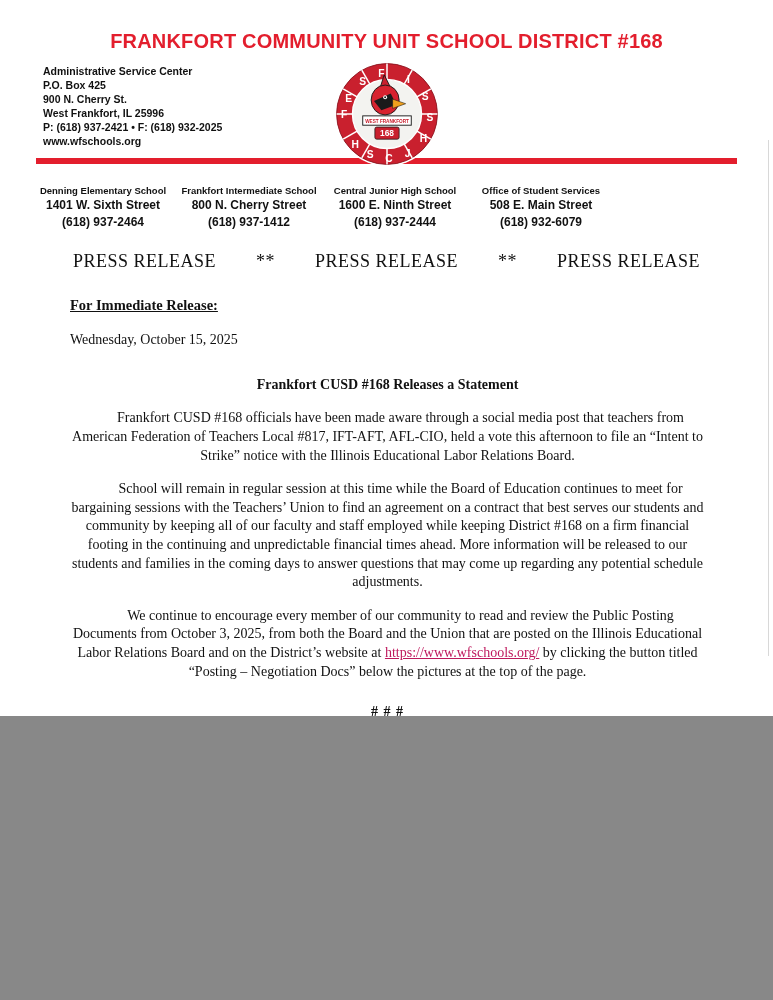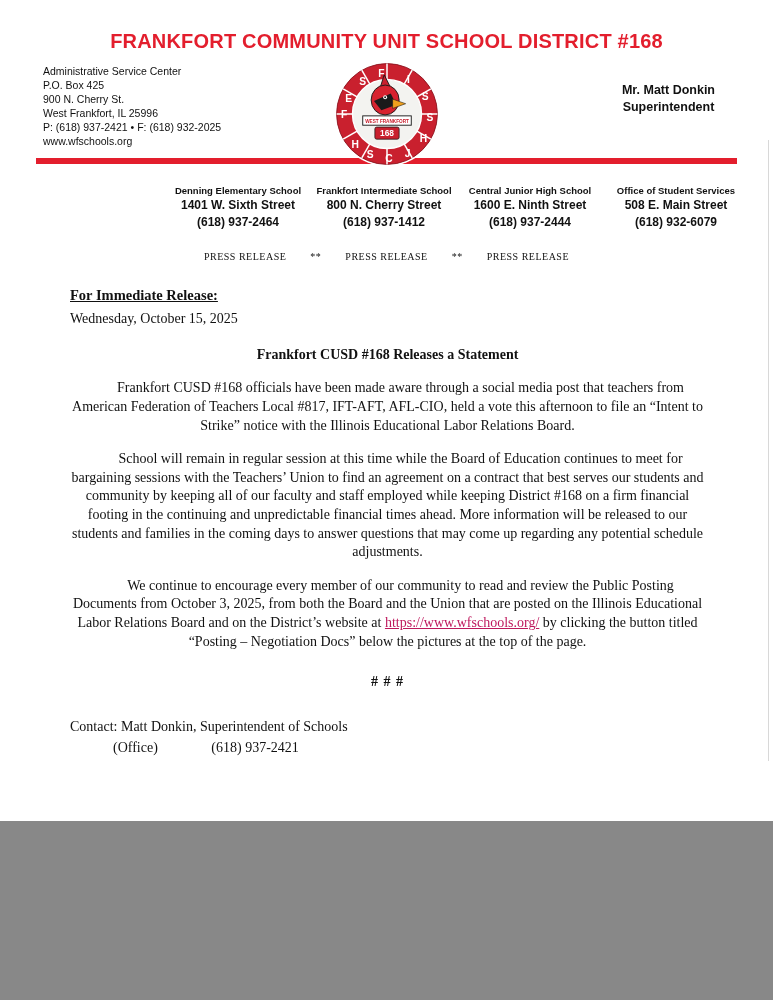--- a/index.html
+++ b/index.html
@@ -1,18 +1,18 @@
 <!DOCTYPE html>
 <html><head>
 <meta charset="utf-8">
 <style>
   html,body { margin:0; padding:0; background:#888; }
   .page {
     position:relative;
-    width:773px; height:821px;
+    width:773px; height:716px;
     margin:0 auto;
     background:#ffffff;
     font-family:"Liberation Sans", sans-serif;
     color:#111;
     overflow:hidden;
   }
   
   .scan-edge { position:absolute; right:4px; top:140px; bottom:60px; width:1px; background:#d8d8d8; }
 
   .district-title {
@@ -22,59 +22,59 @@
     font-size:20px; font-weight:bold;
     letter-spacing:0.2px;
   }
 
   .header-row {
     position:relative;
     display:flex; justify-content:space-between;
     padding:11px 58px 0 43px;
     min-height:92px;
   }
-  .admin-block { font-size:10.5px; font-weight:normal; line-height:1.34; }
+  .admin-block { font-size:10.5px; font-weight:bold; line-height:1.34; }
   .admin-block div { white-space:nowrap; }
   .superintendent { font-size:12.5px; font-weight:bold; text-align:center; margin-top:18px; line-height:1.35; }
 
   .red-rule { height:6px; background:#e31e2d; margin:0 36px; margin-top:2px; }
 
   .logo-wrap {
     position:absolute; top:58px; left:50%; transform:translateX(-50%);
     width:112px; height:112px; z-index:2;
   }
 
   .schools-row {
-    display:flex; justify-content:flex-end;
+    display:flex; justify-content:flex-start;
     padding:20px 24px 0 30px;
   }
   .school-col { width:146px; text-align:center; font-weight:bold; line-height:1.4; }
   .school-name { font-size:9.5px; }
   .school-line { font-size:12px; }
 
   .pr-line {
     margin-top:20px;
     text-align:center;
     font-family:"Liberation Serif", serif;
-    font-size:10px;
+    font-size:18px;
     white-space:pre;
     letter-spacing:0.5px;
   }
 
   .body-text {
     margin:24px 68px 0 70px;
     font-family:"Liberation Serif", serif;
     font-size:14px;
     line-height:1.33;
   }
   .immediate { font-weight:bold; text-decoration:underline; font-size:14.5px; }
-  .date-line { margin-top:5px; }
+  .date-line { margin-top:16px; }
 
   .statement-title {
-    margin-top:17px;
+    margin-top:26px;
     text-align:center;
     font-weight:bold;
   }
 
   .para { margin-top:15px; text-indent:26px; text-align:center; }
   .para a { color:#be185d; text-decoration:underline; }
 
   .hashes { margin-top:22px; text-align:center; font-weight:bold; letter-spacing:1px; }
 
   .contact-block { margin-top:26px; }
@@ -91,24 +91,20 @@
   <h1 class="district-title">FRANKFORT COMMUNITY UNIT SCHOOL DISTRICT #168</h1>
 
   <div class="header-row">
     <div class="admin-block">
       <div>Administrative Service Center</div>
       <div>P.O. Box 425</div>
       <div>900 N. Cherry St.</div>
       <div>West Frankfort, IL 25996</div>
       <div>P: (618) 937-2421 • F: (618) 932-2025</div>
       <div>www.wfschools.org</div>
-    </div>
-    <div class="superintendent">
-      <div>Mr. Matt Donkin</div>
-      <div>Superintendent</div>
     </div>
   </div>
 
   <div class="red-rule"></div>
 
   <div class="logo-wrap">
     <svg viewBox="0 0 120 120" width="112" height="112">
       <circle cx="60" cy="60" r="56" fill="#ffffff"></circle>
       <circle cx="60" cy="60" r="54" fill="#c9202e" stroke="#8e1620" stroke-width="1"></circle>
 

